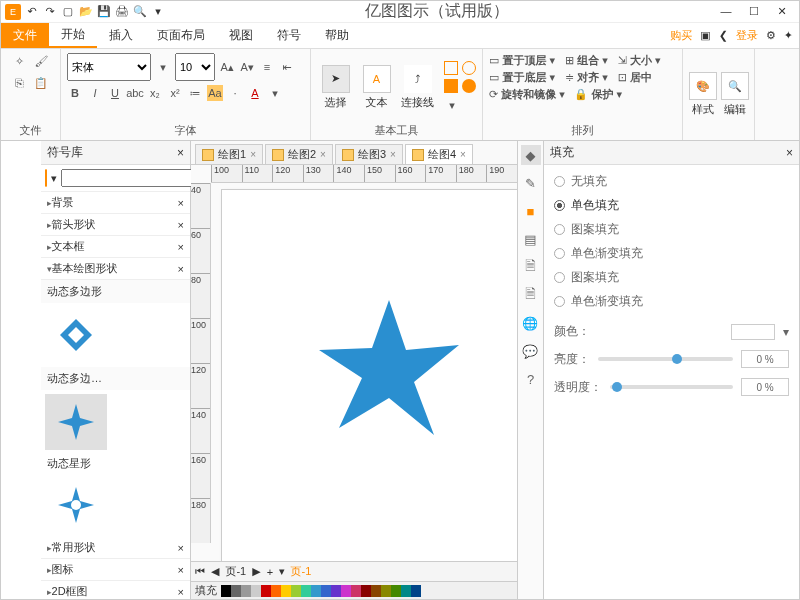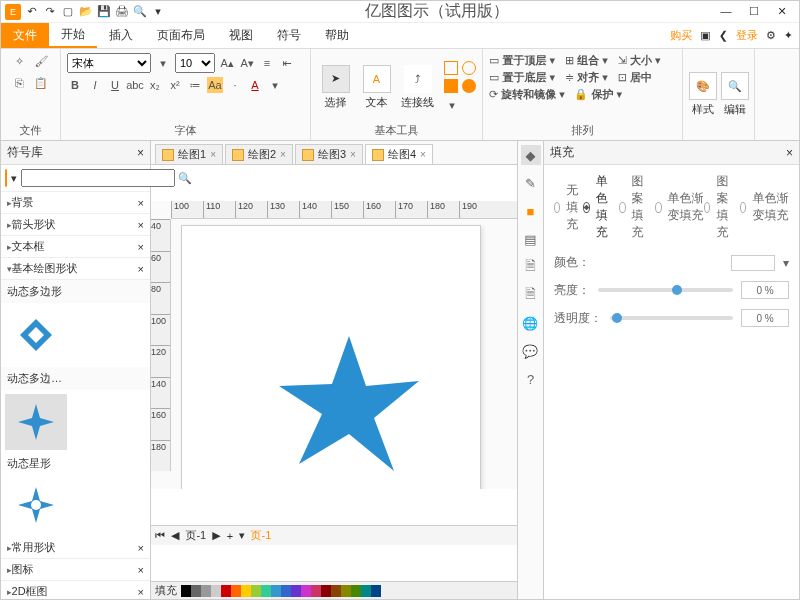--- a/index.html
+++ b/index.html
@@ -18,65 +18,65 @@
   .menutab.active { border-bottom:2px solid #ff8c00; }
   .menuright { margin-left:auto; display:flex; align-items:center; gap:8px; padding-right:6px; }
   .menuright span { cursor:pointer; }
   .orange { color:#ff8c00; }
   .ribbon { height: 92px; display:flex; border-bottom:1px solid #ccc; background:#fafafa; }
   .ribgroup { border-right:1px solid #ddd; display:flex; flex-direction:column; padding:4px 6px 2px; }
   .ribgroup .body { flex:1; display:flex; align-items:center; gap:4px; }
   .ribgroup .label { text-align:center; font-size:11px; color:#555; padding-top:2px; }
   .iconbtn { width:16px; height:16px; display:inline-flex; align-items:center; justify-content:center; cursor:pointer; font-size:11px; color:#555; }
   .fontrow { display:flex; gap:4px; align-items:center; }
-  select.font, select.size { font-size:11px; height:20px; }
+  select.font, select.size { font-size:11px; height:28px; }
   select.font { width:84px; }
   select.size { width:40px; }
   .bigbtn { display:flex; flex-direction:column; align-items:center; width:40px; cursor:pointer; gap:2px; font-size:11px; }
   .bigbtn .ic { width:28px; height:28px; border:1px solid #ccc; display:flex; align-items:center; justify-content:center; background:#fff; }
   .bigbtn.active .ic { background:#e8e8e8; }
   .shapepal { display:flex; flex-direction:column; gap:4px; margin-left:4px; }
   .shapepal div { display:flex; gap:4px; }
   .sw { width:14px; height:14px; }
-  .main { flex:1; display:flex; min-height:0; }
+  .main { flex:1; display:flex; min-height:0;padding-left:40px; }
   .leftpanel { width:150px; border-right:1px solid #ccc; display:flex; flex-direction:column; }
   .panel-hdr { display:flex; align-items:center; justify-content:space-between; padding:3px 6px; font-size:12px; background:#f5f5f5; border-bottom:1px solid #ddd; }
   .searchrow { display:flex; gap:4px; padding:4px; align-items:center; border-bottom:1px solid #eee; }
   .homesq { width:18px; height:18px; background:#ffcc80; border:1px solid #ff8c00; border-radius:2px; }
   .searchrow input { flex:1; height:18px; font-size:11px; padding:0 4px; }
   .catrow { display:flex; align-items:center; justify-content:space-between; padding:3px 6px; border-bottom:1px solid #eee; cursor:pointer; }
   .catrow .tri { font-size:9px; color:#666; }
   .sectionlbl { padding:4px 6px; font-size:11px; color:#333; background:#fafafa; }
   .shapegrid { display:flex; flex-wrap:wrap; padding:4px; gap:4px; }
   .shapecell { width:62px; height:56px; display:flex; align-items:center; justify-content:center; cursor:pointer; }
   .shapecell.sel { background:#e0e0e0; }
   .shapecell svg { width:40px; height:40px; }
   .caption { padding:2px 6px; font-size:11px; }
-  .center { flex:1; display:flex; flex-direction:column; min-width:0;gap:36px; }
+  .center { flex:1; display:flex; flex-direction:column; min-width:0; }
   .doctabs { height:24px; display:flex; align-items:flex-end; border-bottom:1px solid #ccc; background:#f9f9f9; padding-left:4px; gap:2px; }
   .doctab { display:flex; align-items:center; gap:4px; padding:2px 6px; border:1px solid #ccc; border-bottom:none; background:#f0f0f0; font-size:11px; cursor:pointer; }
   .doctab.active { background:#fff; }
   .doctab .tabico { width:12px; height:12px; background:#ffcc66; border:1px solid #cc9933; }
   .doctab .x { color:#888; cursor:pointer; font-size:10px; }
   .canvaswrap { flex:1; position:relative; overflow:hidden; background:#fafafa; }
   .hruler { position:absolute; left:20px; top:0; height:18px; right:0; background:#f0f0f0; border-bottom:1px solid #ccc; display:flex; }
   .vruler { position:absolute; left:0; top:18px; width:20px; bottom:18px; background:#f0f0f0; border-right:1px solid #ccc; display:flex; flex-direction:column; }
   .tick { font-size:9px; color:#444; border-left:1px solid #aaa; padding-left:2px; }
   .vtick { font-size:9px; color:#444; border-top:1px solid #aaa; padding-top:1px; writing-mode:horizontal-tb; }
   .paper { position:absolute; left:30px; top:24px; width:300px; height:490px; background:#fff; border:1px solid #ccc; box-shadow:2px 2px 4px rgba(0,0,0,0.1); }
   .star { position:absolute; left:92px; top:100px; }
   .pagebar { height:20px; display:flex; align-items:center; border-top:1px solid #ccc; background:#f5f5f5; font-size:11px; gap:6px; padding:0 4px; }
   .pagebar .orange { color:#ff8c00; }
   .statusbar { height:18px; display:flex; align-items:center; border-top:1px solid #ccc; background:#f0f0f0; font-size:11px; padding:0 4px; gap:4px; }
   .colorsw { width:10px; height:12px; }
   .righttools { width:26px; border-left:1px solid #ccc; display:flex; flex-direction:column; align-items:center; padding-top:4px; gap:8px; background:#fafafa; }
   .righttools .tb { width:20px; height:20px; display:flex; align-items:center; justify-content:center; cursor:pointer; font-size:13px; color:#666; }
   .righttools .tb.active { background:#e0e0e0; }
   .rightpanel { width:256px; border-left:1px solid #ccc; display:flex; flex-direction:column; }
-  .fillopts { padding:8px 10px; display:flex; flex-direction:row; font-size:12px; color:#666; }
+  .fillopts { padding:8px 10px; display:flex; flex-direction:column; gap:7px; font-size:12px; color:#666; }
   .radio { display:flex; align-items:center; gap:6px; cursor:pointer; }
   .radio .dot { width:11px; height:11px; border:1px solid #aaa; border-radius:50%; display:inline-block; }
   .radio.sel .dot { border-color:#555; background:radial-gradient(circle,#555 40%,transparent 45%); }
   .radio.sel { color:#333; }
   .proprow { display:flex; align-items:center; gap:8px; padding:5px 10px; font-size:12px; color:#666; }
   .slider { flex:1; height:4px; background:#ddd; position:relative; border-radius:2px; }
   .slider .thumb { width:10px; height:10px; background:#4da0d8; border-radius:50%; position:absolute; top:-3px; }
   .pct { width:48px; height:18px; border:1px solid #ccc; display:flex; align-items:center; justify-content:center; font-size:10px; }
   .colorchip { width:44px; height:16px; border:1px solid #ccc; background:#fff; }
   .arrangecol { display:flex; flex-direction:column; gap:3px; font-size:11px; color:#555; }

